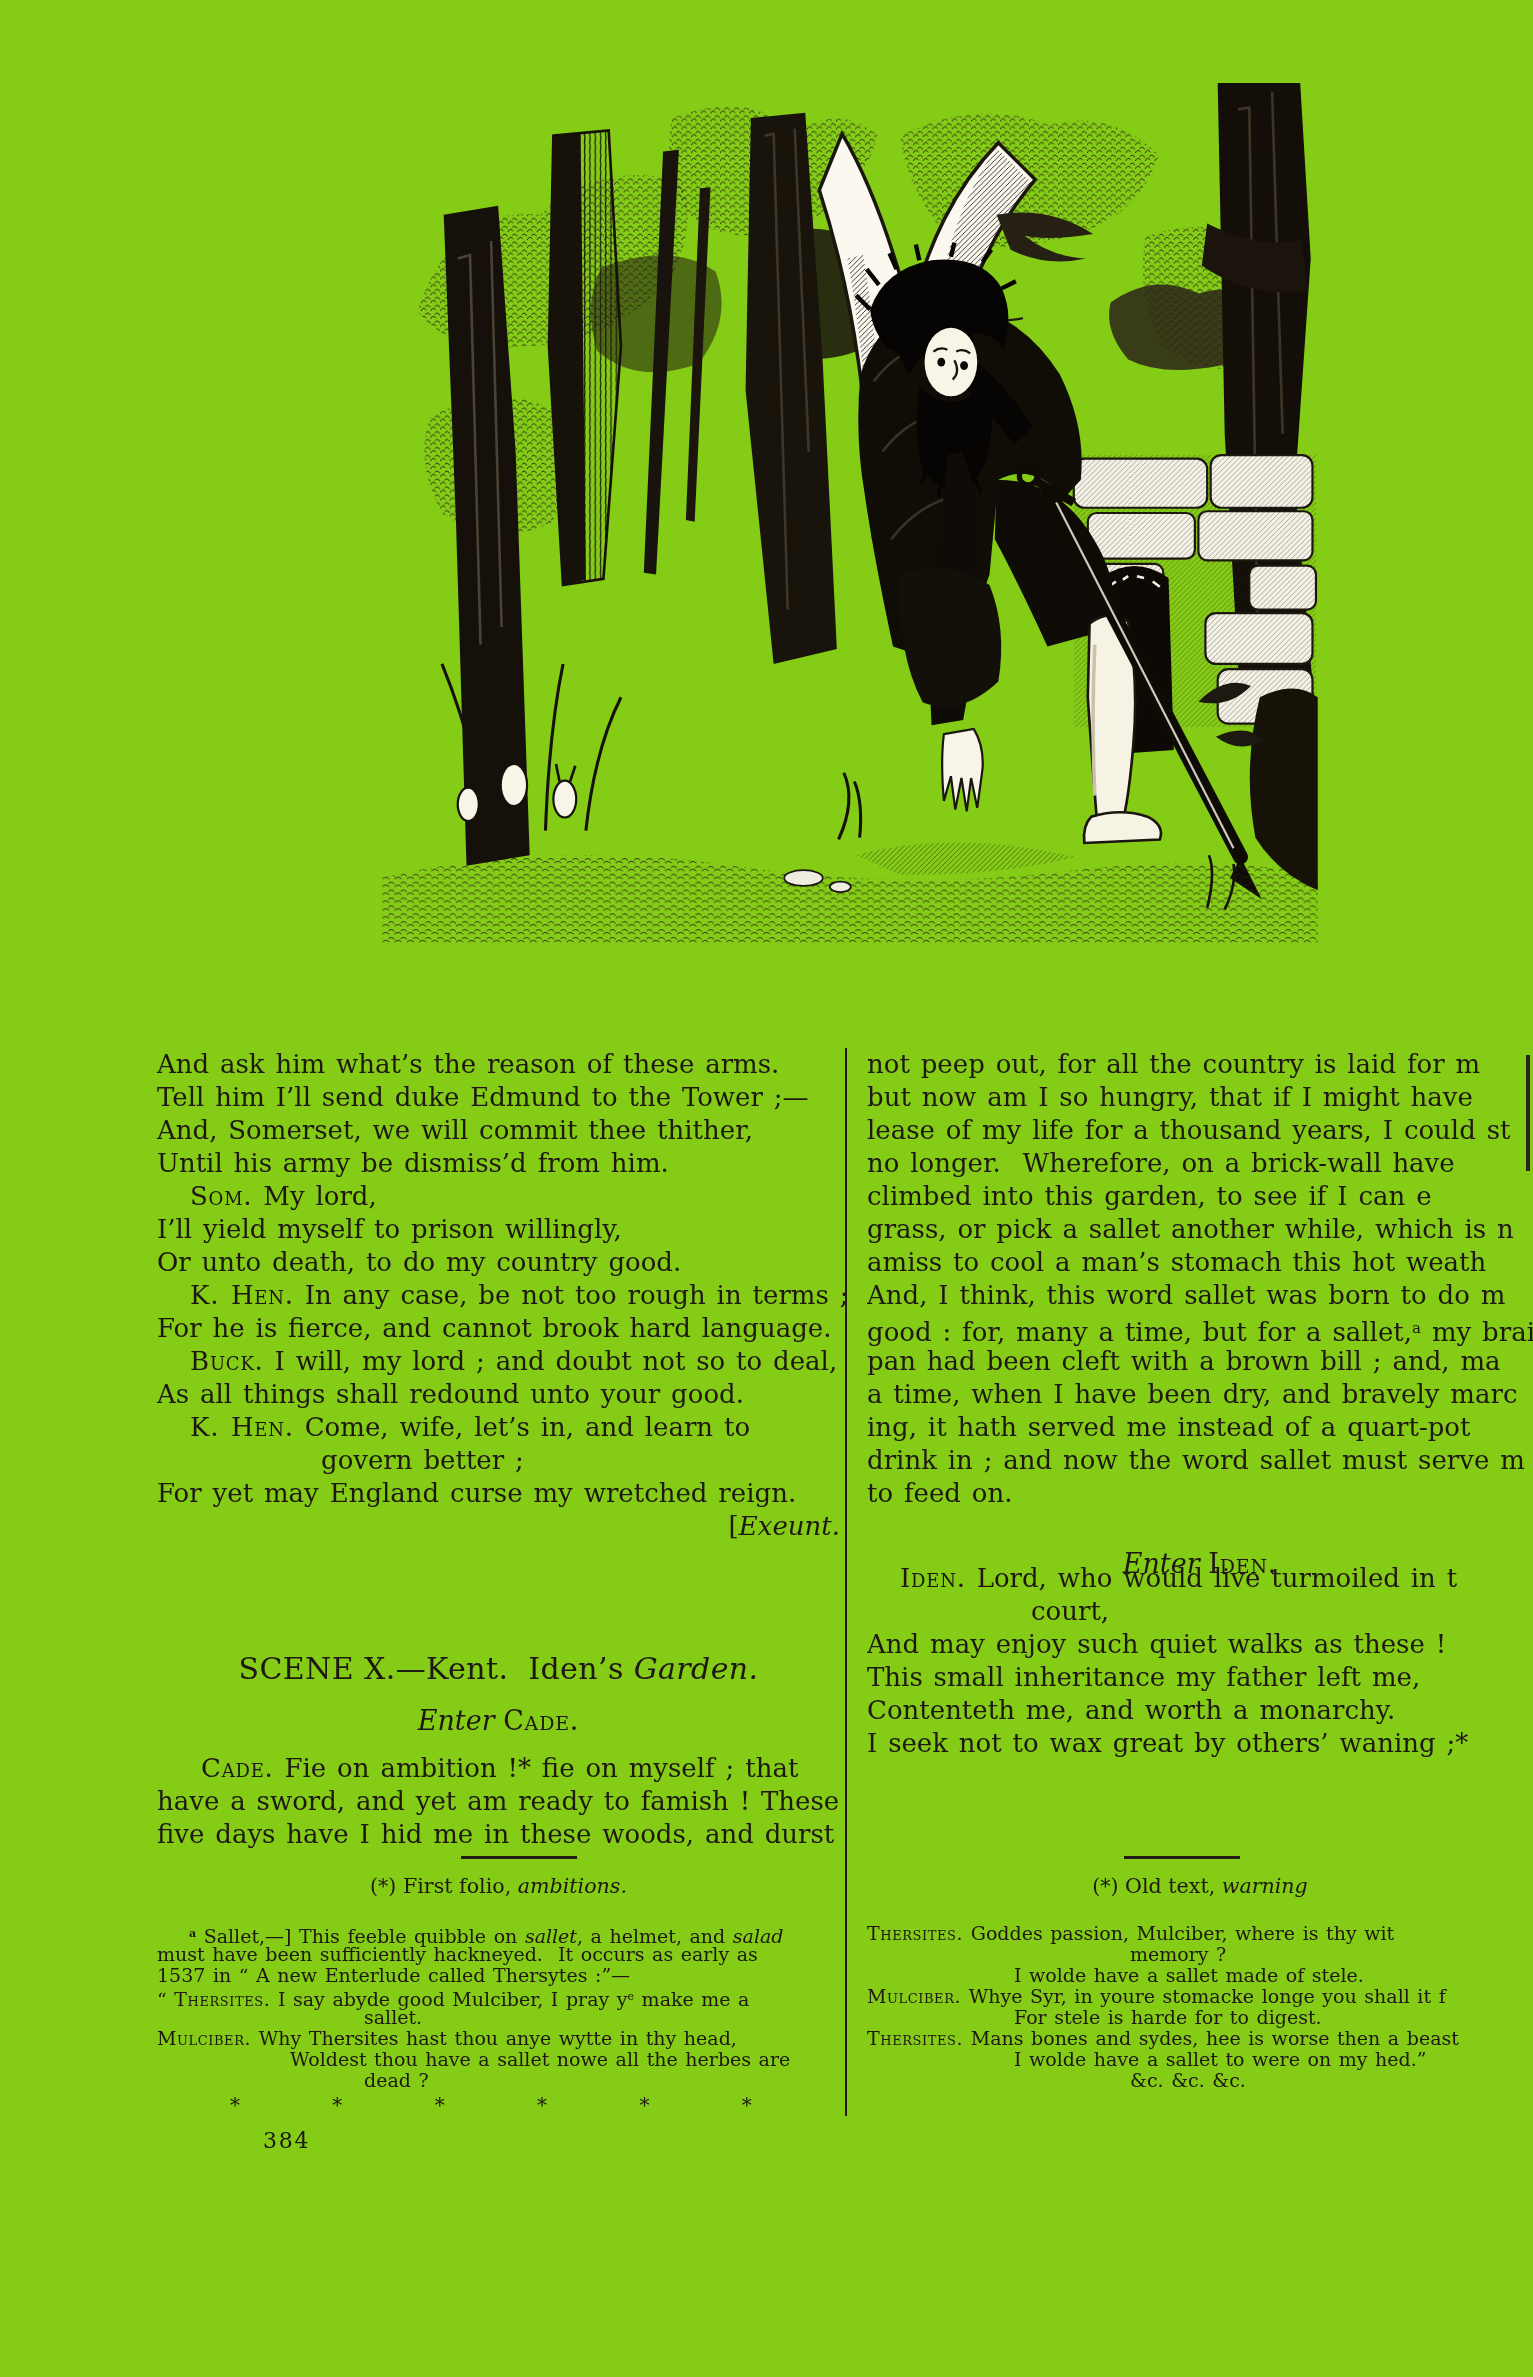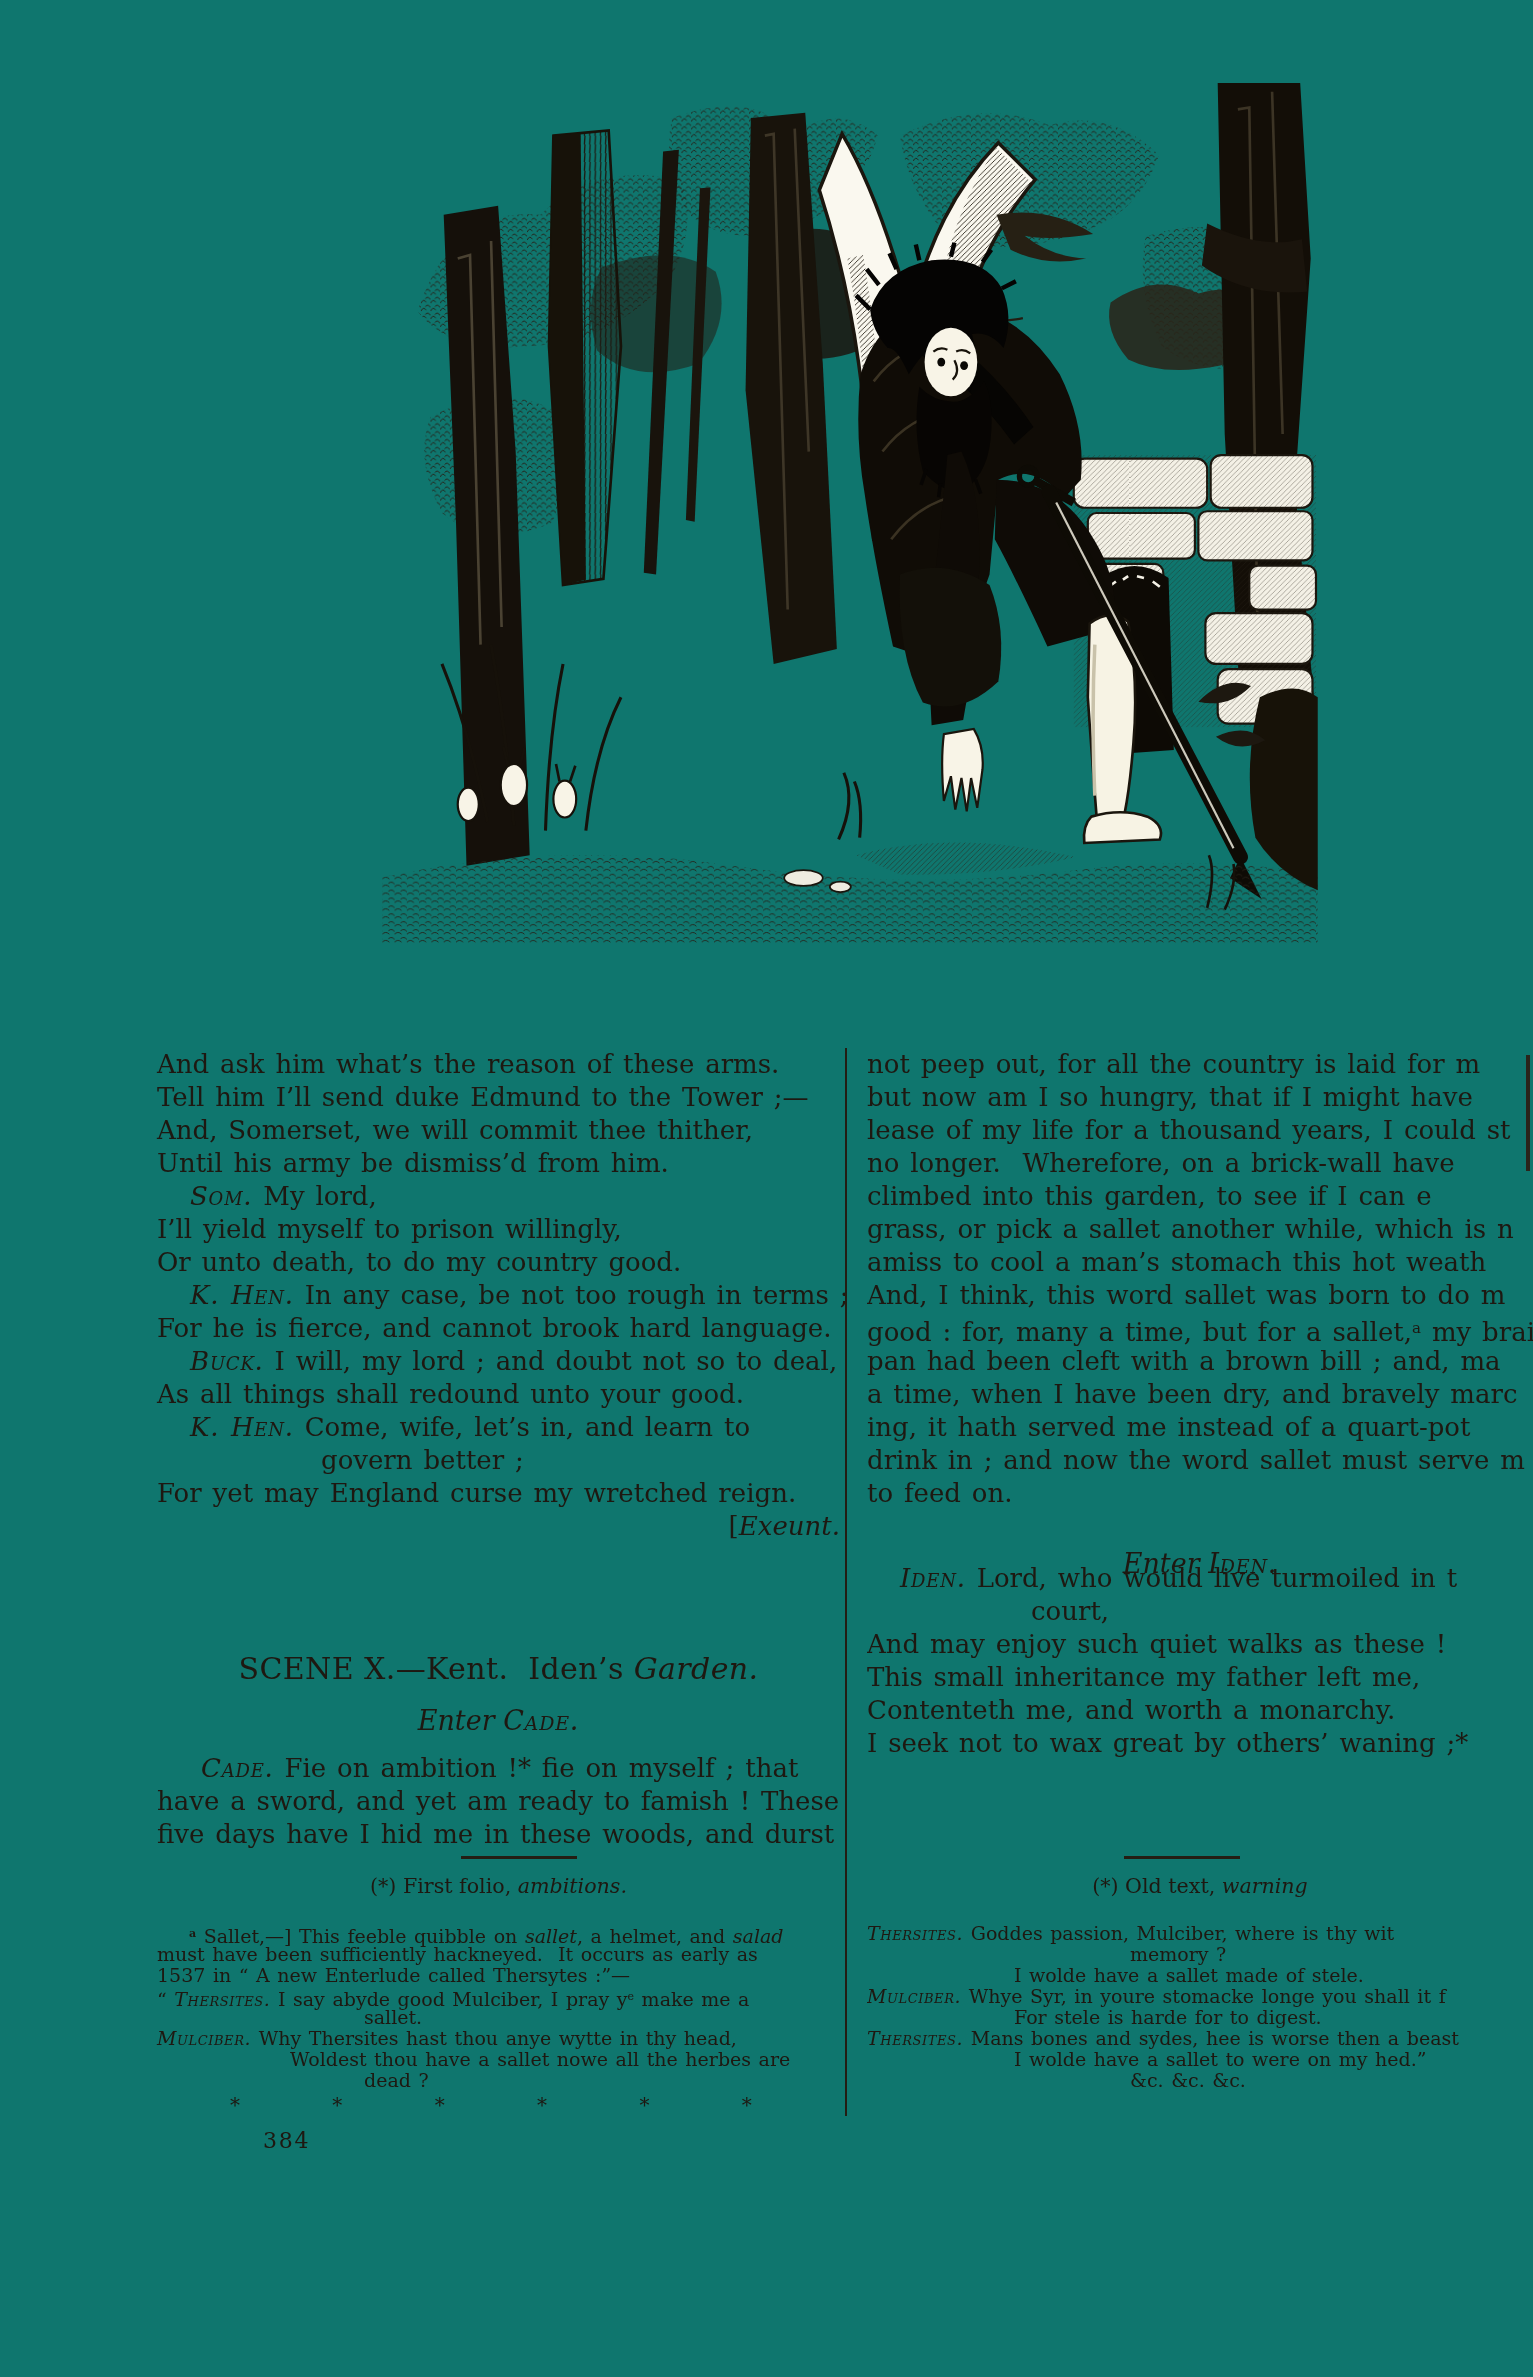--- a/index.html
+++ b/index.html
@@ -1,29 +1,29 @@
 <!DOCTYPE html>
 <html style="font-size:14px"><head>
 <meta charset="utf-8">
 <style>
   html,body{margin:0;padding:0;background:#e8e6e0;}
   .page{
     position:relative;
     width:1534px;height:2377px;
     margin:0 auto;
-    background:#0f766e;
+    background:#84cc16;
     color:#1e1811;
     font-family:"DejaVu Serif","Liberation Serif",serif;
     overflow:hidden;
   }
   .abs{position:absolute;}
   .tline{white-space:pre;}
   
   .s-i{font-style:italic;}
-  .s-sc{font-variant:small-caps;letter-spacing:.03em;font-style:italic;}
+  .s-sc{font-variant:small-caps;letter-spacing:.03em;}
   .s-sup{font-size:.58em;vertical-align:.5em;}
   .s-b{font-weight:bold;}
   
   .l-sp{text-indent:33px;}
   .l-sp2{text-indent:32px;}
   .l-cade{text-indent:44px;}
   .l-ind2{padding-left:164px;}
   .l-ind3{padding-left:133px;}
   .l-ind4{padding-left:147px;}
   .l-ctr1{padding-left:207px;}

